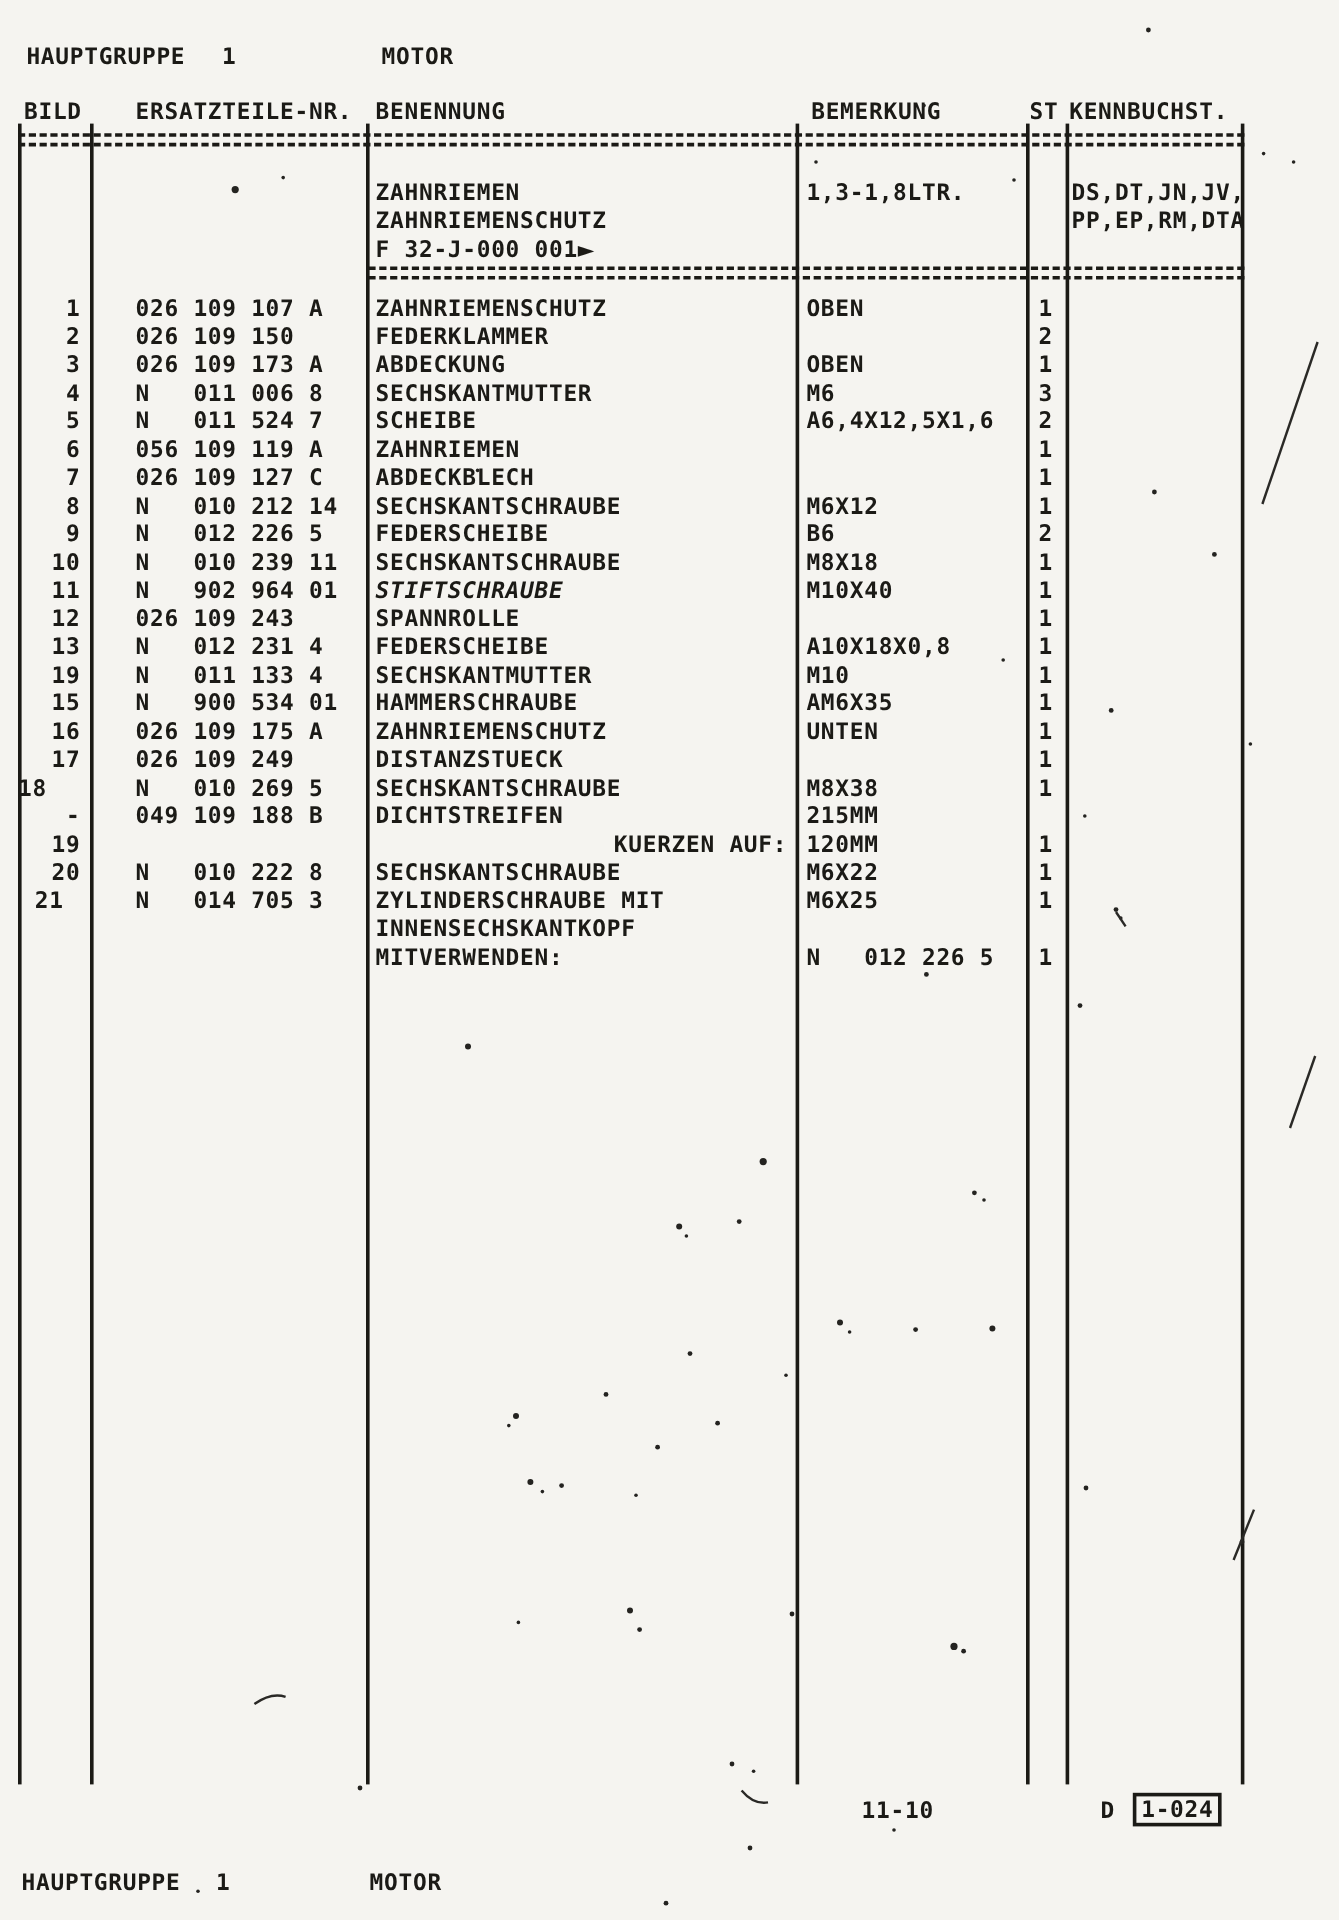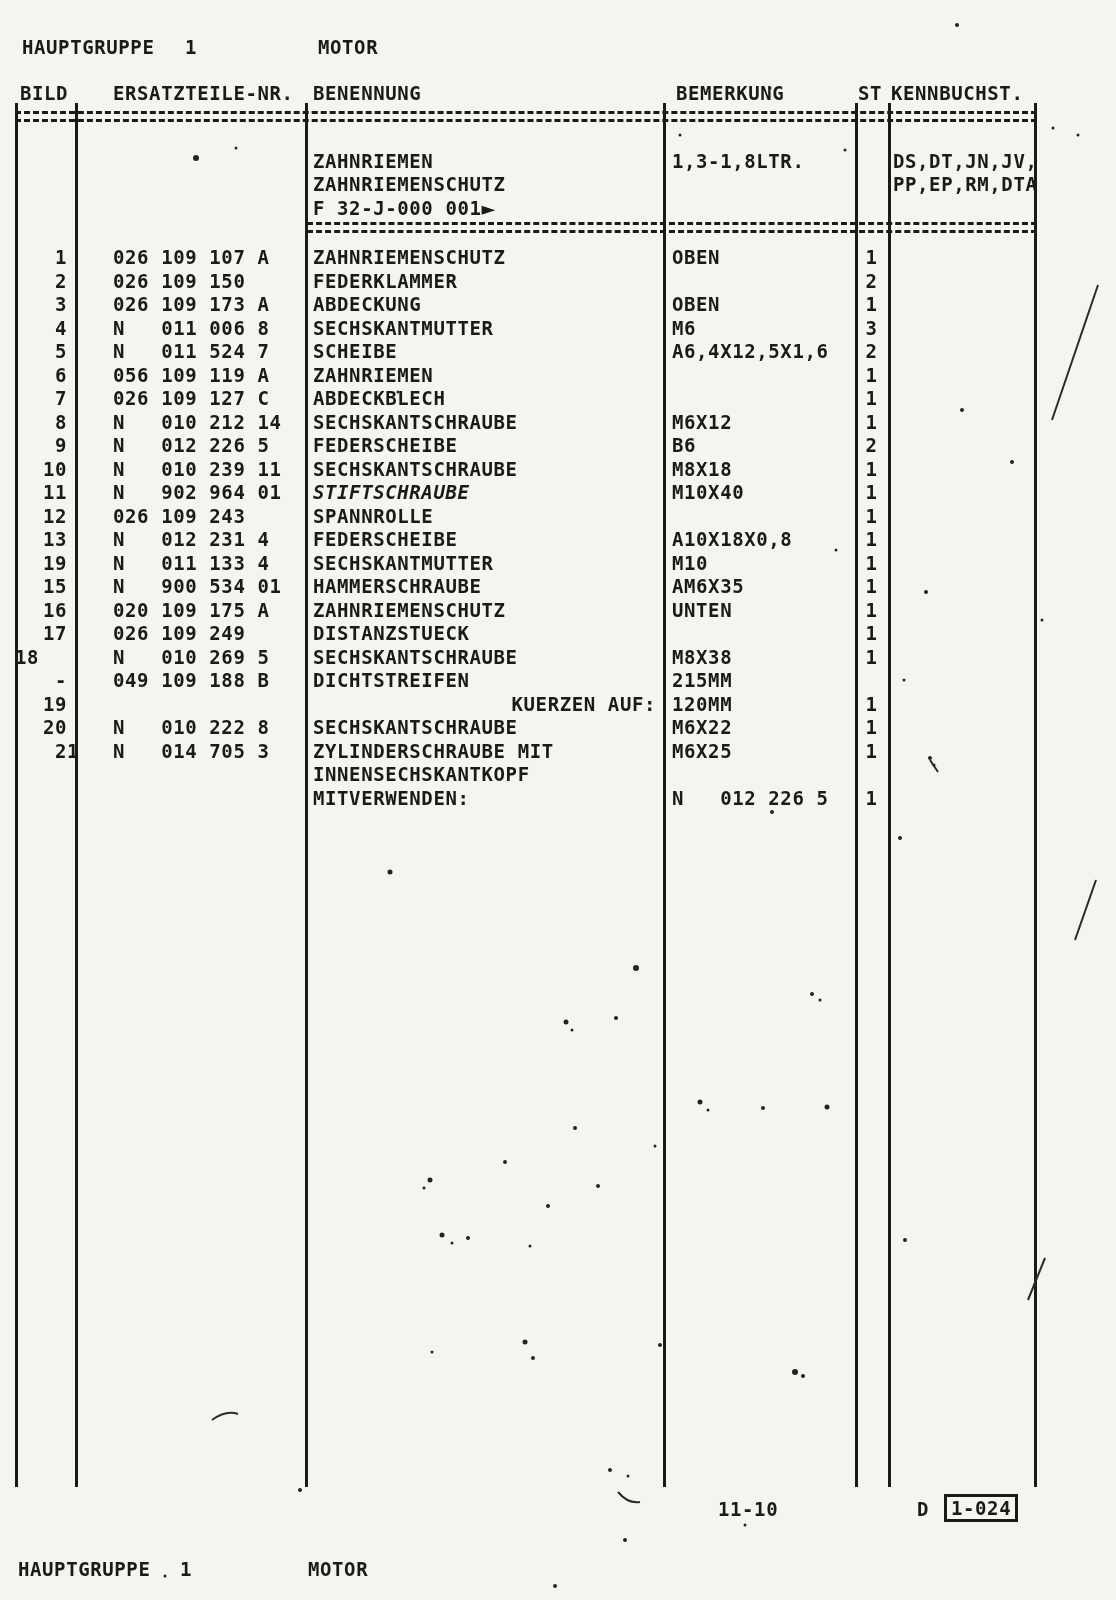--- a/index.html
+++ b/index.html
@@ -113,21 +113,21 @@
       <div class="row-cell" style="left: 113px; top: 551.5px;">N   011 133 4</div>
       <div class="row-cell" style="left: 313px; top: 551.5px;">SECHSKANTMUTTER</div>
       <div class="row-cell" style="left: 672px; top: 551.5px;">M10</div>
       <div class="row-cell" style="left: 855px; width: 33px; text-align: center; top: 551.5px;">1</div>
       <div class="row-cell" style="left: 15px; width: 52px; text-align: right; top: 575px;">15</div>
       <div class="row-cell" style="left: 113px; top: 575px;">N   900 534 01</div>
       <div class="row-cell" style="left: 313px; top: 575px;">HAMMERSCHRAUBE</div>
       <div class="row-cell" style="left: 672px; top: 575px;">AM6X35</div>
       <div class="row-cell" style="left: 855px; width: 33px; text-align: center; top: 575px;">1</div>
       <div class="row-cell" style="left: 15px; width: 52px; text-align: right; top: 598.5px;">16</div>
-      <div class="row-cell" style="left: 113px; top: 598.5px;">020 109 175 A</div>
+      <div class="row-cell" style="left: 113px; top: 598.5px;">026 109 175 A</div>
       <div class="row-cell" style="left: 313px; top: 598.5px;">ZAHNRIEMENSCHUTZ</div>
       <div class="row-cell" style="left: 672px; top: 598.5px;">UNTEN</div>
       <div class="row-cell" style="left: 855px; width: 33px; text-align: center; top: 598.5px;">1</div>
       <div class="row-cell" style="left: 15px; width: 52px; text-align: right; top: 622px;">17</div>
       <div class="row-cell" style="left: 113px; top: 622px;">026 109 249</div>
       <div class="row-cell" style="left: 313px; top: 622px;">DISTANZSTUECK</div>
       <div class="row-cell" style="left: 855px; width: 33px; text-align: center; top: 622px;">1</div>
       <div class="row-cell" style="left: 15px; width: 52px; text-align: left; top: 645.5px;">18</div>
       <div class="row-cell" style="left: 113px; top: 645.5px;">N   010 269 5</div>
       <div class="row-cell" style="left: 313px; top: 645.5px;">SECHSKANTSCHRAUBE</div>
@@ -139,21 +139,21 @@
       <div class="row-cell" style="left: 672px; top: 669px;">215MM</div>
       <div class="row-cell" style="left: 15px; width: 52px; text-align: right; top: 692.5px;">19</div>
       <div class="row-cell" style="left: 313px; width: 343px; text-align: right; top: 692.5px;">KUERZEN AUF:</div>
       <div class="row-cell" style="left: 672px; top: 692.5px;">120MM</div>
       <div class="row-cell" style="left: 855px; width: 33px; text-align: center; top: 692.5px;">1</div>
       <div class="row-cell" style="left: 15px; width: 52px; text-align: right; top: 716px;">20</div>
       <div class="row-cell" style="left: 113px; top: 716px;">N   010 222 8</div>
       <div class="row-cell" style="left: 313px; top: 716px;">SECHSKANTSCHRAUBE</div>
       <div class="row-cell" style="left: 672px; top: 716px;">M6X22</div>
       <div class="row-cell" style="left: 855px; width: 33px; text-align: center; top: 716px;">1</div>
-      <div class="row-cell" style="left: 15px; width: 52px; text-align: left; top: 739.5px; padding-left: 40px;">21</div>
+      <div class="row-cell" style="left: 15px; width: 52px; text-align: center; top: 739.5px;">21</div>
       <div class="row-cell" style="left: 113px; top: 739.5px;">N   014 705 3</div>
       <div class="row-cell" style="left: 313px; top: 739.5px;">ZYLINDERSCHRAUBE MIT</div>
       <div class="row-cell" style="left: 672px; top: 739.5px;">M6X25</div>
       <div class="row-cell" style="left: 855px; width: 33px; text-align: center; top: 739.5px;">1</div>
       <div class="row-cell" style="left: 313px; top: 763px;">INNENSECHSKANTKOPF</div>
       <div class="row-cell" style="left: 313px; width: 343px; text-align: left; top: 786.5px;">MITVERWENDEN:</div>
       <div class="row-cell" style="left: 672px; top: 786.5px;">N   012 226 5</div>
       <div class="row-cell" style="left: 855px; width: 33px; text-align: center; top: 786.5px;">1</div>
     </div>
 

